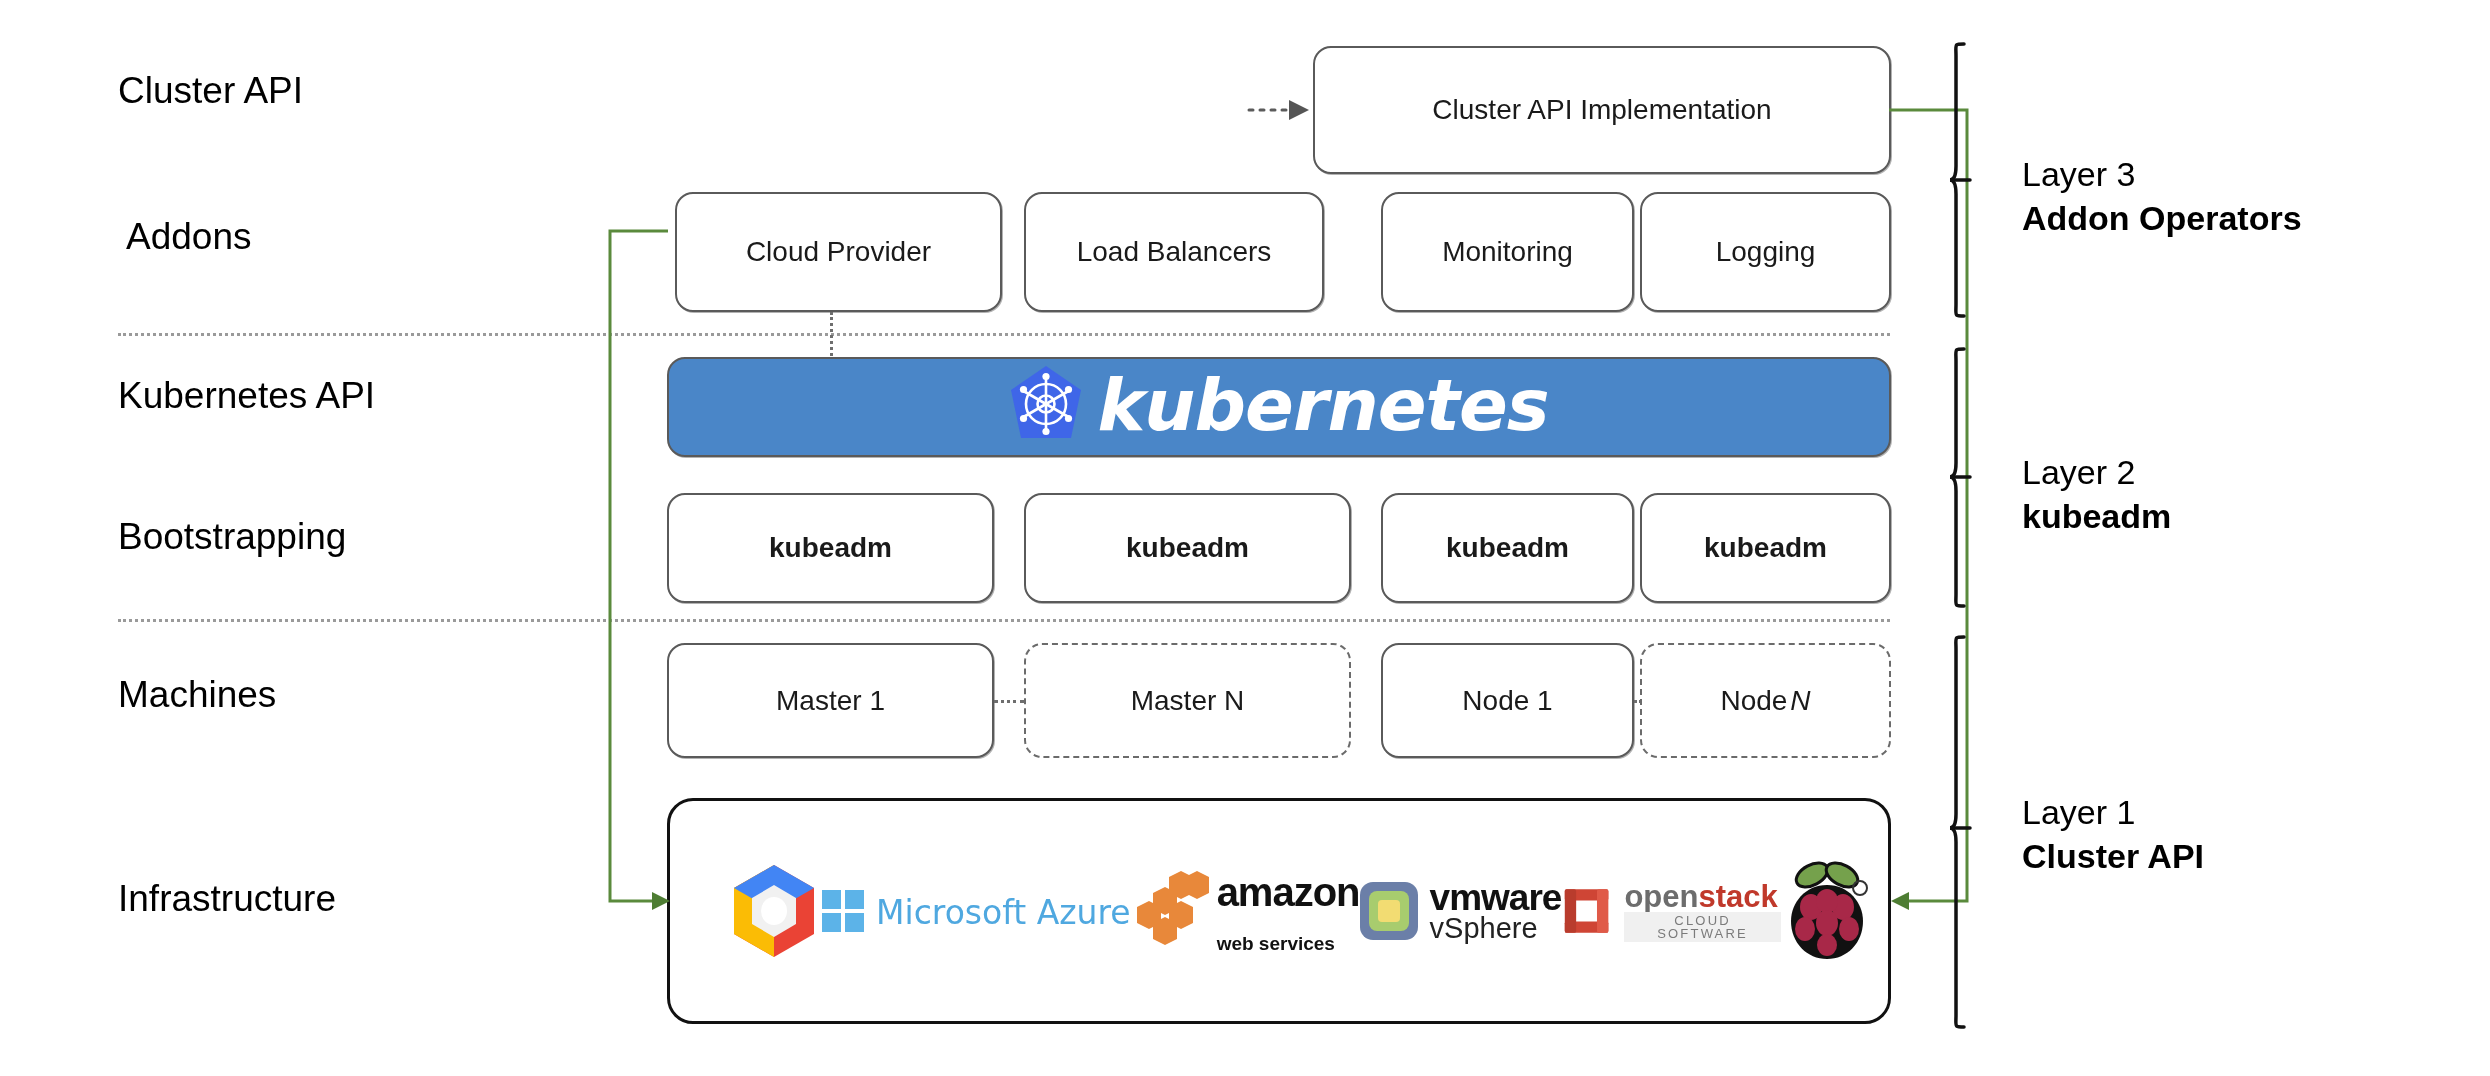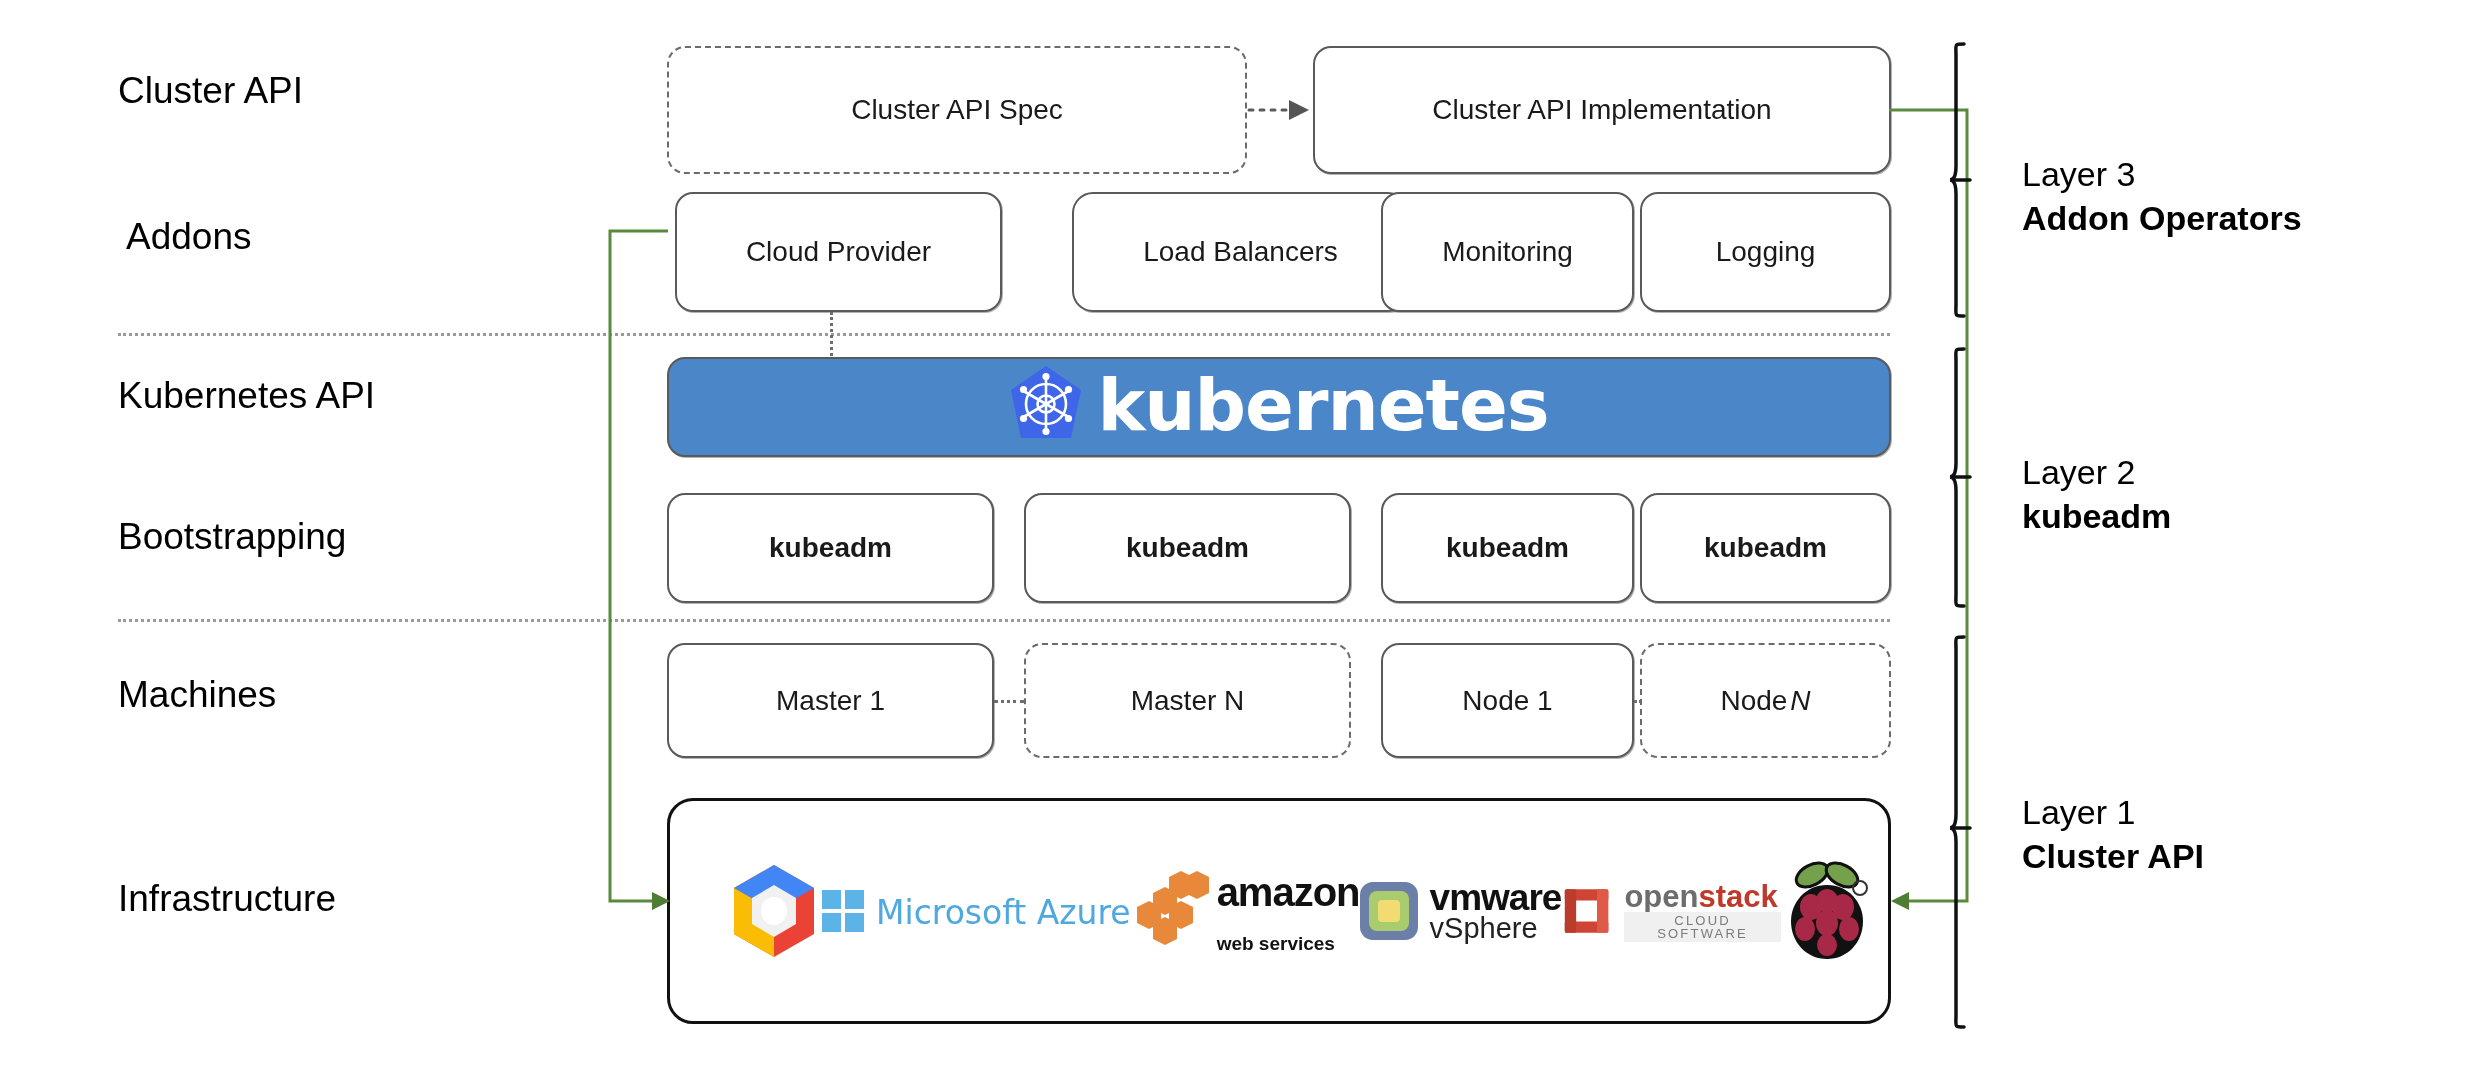--- a/index.html
+++ b/index.html
@@ -55,20 +55,21 @@
   .k8s-banner {
     position: absolute;
     background: #4a86c8;
     border: 2px solid #5a5a5a;
     border-radius: 18px;
     display: flex;
     align-items: center;
     justify-content: center;
     gap: 14px;
     box-shadow: 1px 1px 0 rgba(0,0,0,0.30);
+    font-style: italic;
   }
   .k8s-word {
     font-family: "DejaVu Sans", sans-serif;
     font-weight: bold;
     font-size: 72px;
     color: #ffffff;
     letter-spacing: -1px;
     line-height: 1;
     position: relative;
     top: -2px;
@@ -175,37 +176,34 @@
   <div class="row-label" style="left:118px; top:72px;">Cluster API</div>
   <div class="row-label" style="left:126px; top:218px;">Addons</div>
   <div class="row-label" style="left:118px; top:377px;">Kubernetes API</div>
   <div class="row-label" style="left:118px; top:518px;">Bootstrapping</div>
   <div class="row-label" style="left:118px; top:676px;">Machines</div>
   <div class="row-label" style="left:118px; top:880px;">Infrastructure</div>
 
   <div class="sep" style="left:118px; top:333px; width:1772px;"></div>
   <div class="sep" style="left:118px; top:619px; width:1772px;"></div>
 
-  <div class="node dashed" style="left:667px; top:46px; width:580px; height:128px;">
-    <span>Cluster API Spec</span>
-  </div>
 
   <svg class="abs" style="left:1247px; top:93px;" width="68" height="34">
     <line x1="2" y1="17" x2="42" y2="17" stroke="#5b5b5b" stroke-width="3" stroke-dasharray="4 7" stroke-linecap="round"></line>
     <polygon points="42,7 62,17 42,27" fill="#555555"></polygon>
   </svg>
 
   <div class="node" style="left:1313px; top:46px; width:578px; height:128px;">
     <span>Cluster API Implementation</span>
   </div>
 
   <div class="node" style="left:667px; top:192px; width:327px; height:120px;margin-left:8px;">
     <span>Cloud Provider</span>
   </div>
-  <div class="node" style="left:1072px; top:192px; width:337px; height:120px;border-radius:21px;">
+  <div class="node" style="left:1024px; top:192px; width:300px; height:120px;">
     <span>Load Balancers</span>
   </div>
   <div class="node" style="left:1381px; top:192px; width:253px; height:120px;">
     <span>Monitoring</span>
   </div>
   <div class="node" style="left:1640px; top:192px; width:251px; height:120px;">
     <span>Logging</span>
   </div>
 
   <div class="vdot" style="left:830px; top:312px; height:44px;"></div>

